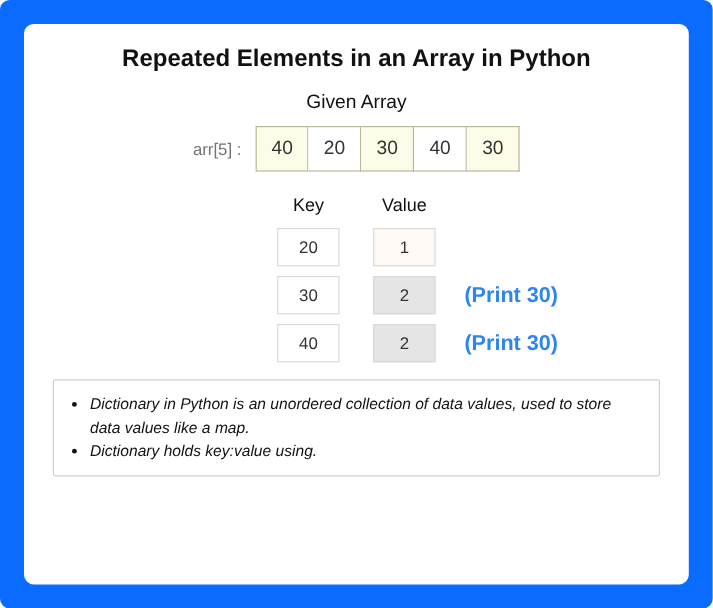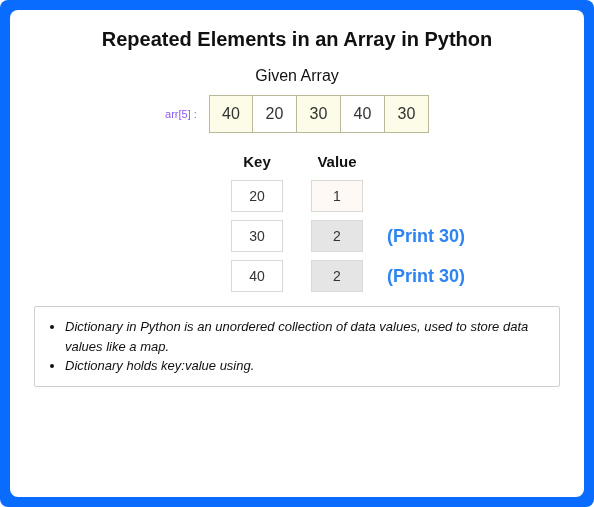--- a/index.html
+++ b/index.html
@@ -6,21 +6,21 @@
     body {
       font-family: -apple-system, BlinkMacSystemFont, 'Segoe UI', Arial, sans-serif;
       background: #fff;
       width: 594px;
       height: 507px;
     }
     .frame {
       width: 594px;
       height: 507px;
       background: #0a6bff;
-      padding: 10px;
+      padding: 20px;
       border-radius: 8px;
     }
     .inner {
       width: 100%;
       height: 100%;
       background: #fff;
       border-radius: 8px;
       padding: 18px 24px;
     }
     .title {
@@ -37,22 +37,22 @@
       color: #111;
       margin-bottom: 10px;
     }
     .array-row {
       display: flex;
       align-items: center;
       justify-content: center;
       margin-bottom: 20px;
     }
     .array-label {
-      font-size: 11px;
-      color: #8b5cf6;
+      font-size: 14px;
+      color: #737373;
       margin-right: 12px;
     }
     .array-cells {
       display: flex;
     }
     .cell {
       width: 44px;
       height: 38px;
       border: 1px solid #b9b99a;
       display: flex;
@@ -70,21 +70,21 @@
       font-size: 13.5px;
       color: #222;
       line-height: 1.45;
       margin-bottom: 14px;
     }
     .kv-header {
       display: flex;
       justify-content: center;
       gap: 28px;
       font-size: 15px;
-      font-weight: 700;
+      font-weight: 400;
       color: #111;
       margin-bottom: 10px;
     }
     .kv-header span { width: 52px; text-align: center; }
     .kv-row {
       display: flex;
       align-items: center;
       justify-content: center;
       margin-bottom: 8px;
       position: relative;

